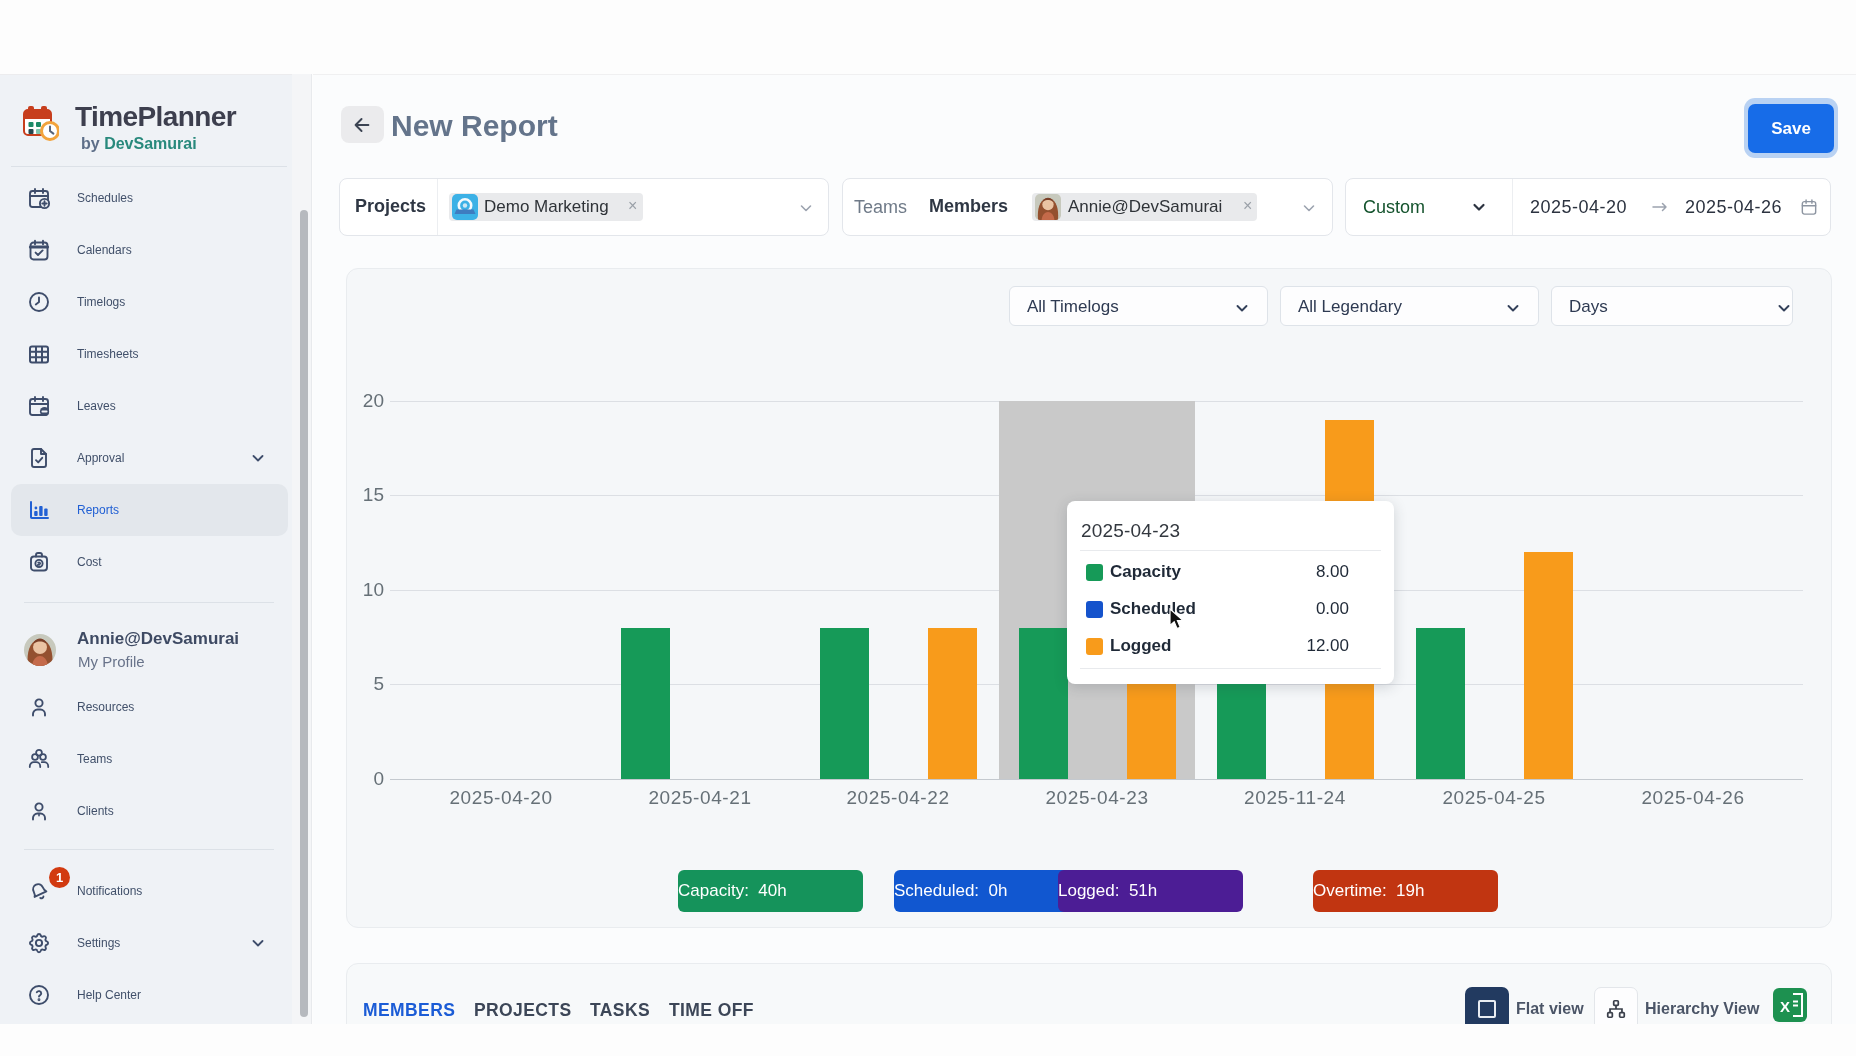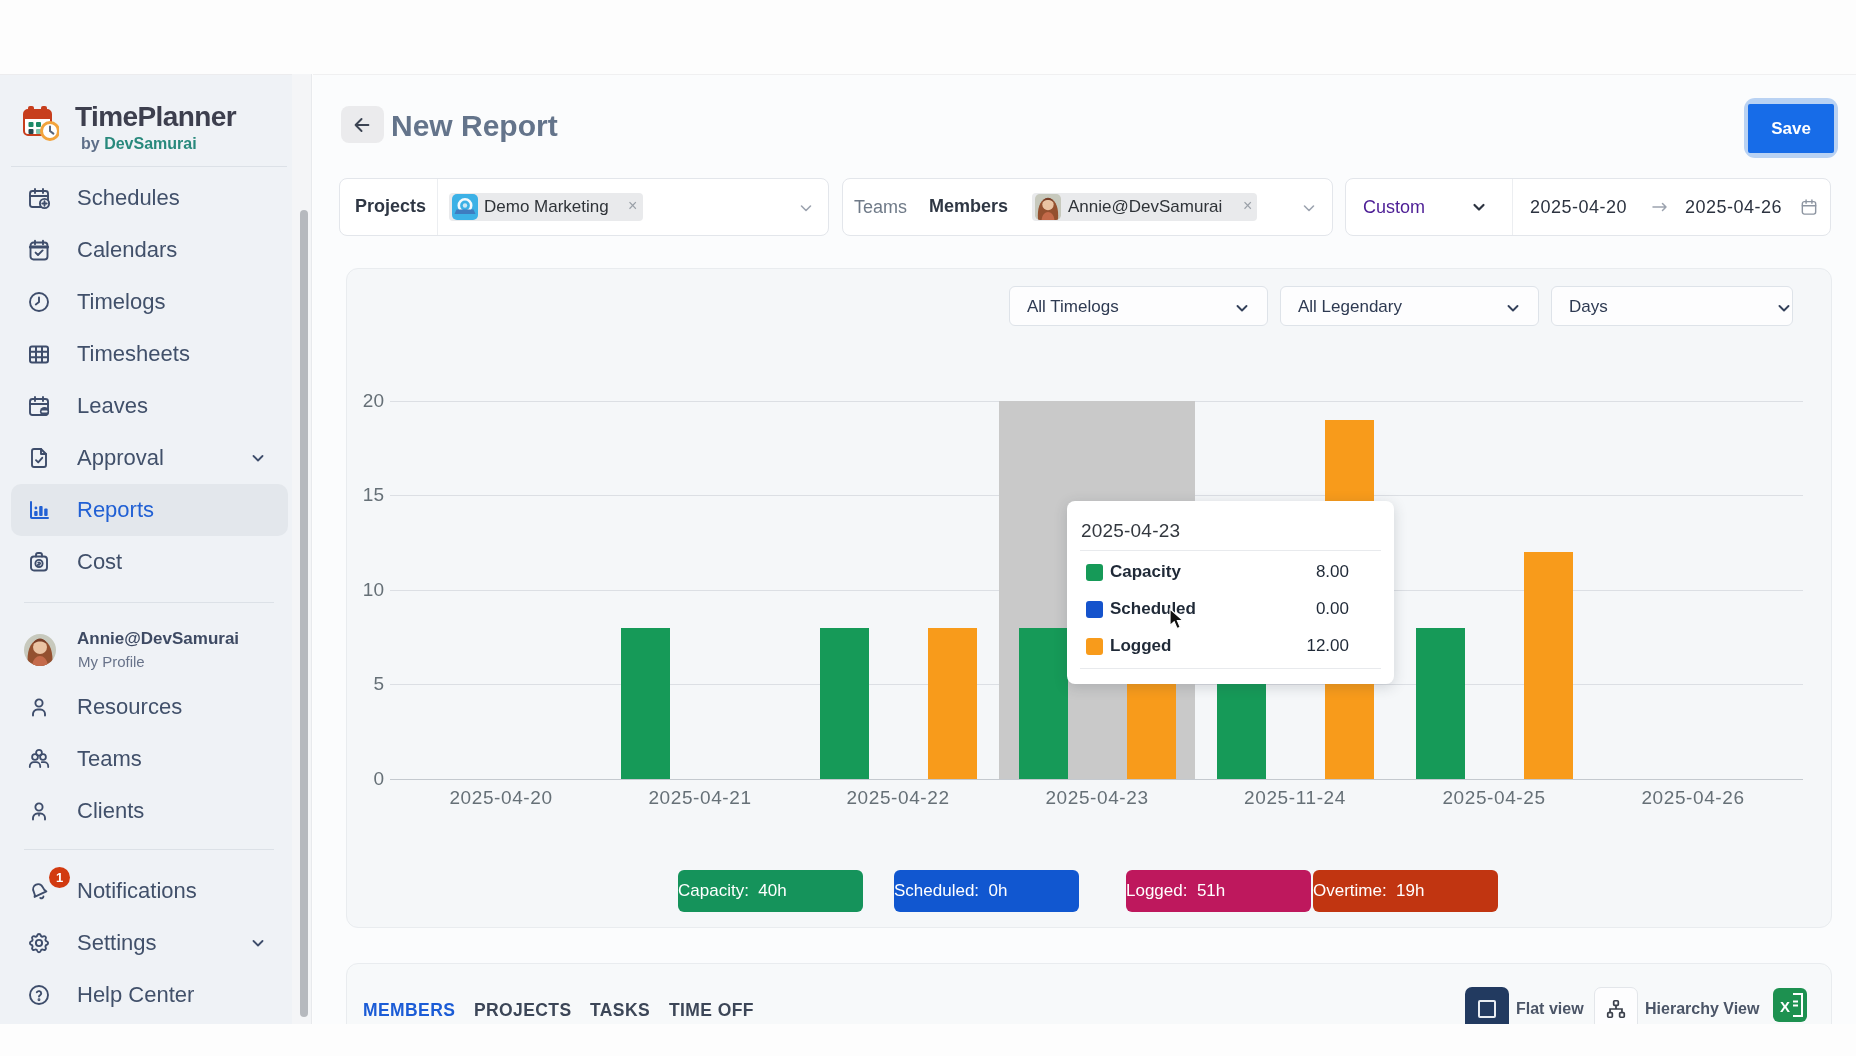--- a/index.html
+++ b/index.html
@@ -4,21 +4,21 @@
 <style>
   * { margin:0; padding:0; box-sizing:border-box; }
   html,body { width:1856px; height:1056px; background:#fdfdfd; font-family:"Liberation Sans", sans-serif; overflow:hidden; }
   .abs { position:absolute; }
   #stage { position:relative; width:1856px; height:1056px; background:#fdfdfd;margin-top:22px; }
   
   #sidebar { position:absolute; left:0; top:52px; width:312px; height:950px; background:#eff2f6; border-top:1px solid #ececee; }
   #sbtrack { position:absolute; left:292px; top:52px; width:20px; height:950px; background:#f4f5f7; border-right:1px solid #e8eaed; }
   #sbthumb { position:absolute; left:300px; top:188px; width:8px; height:807px; background:#b6b9be; border-radius:4px; }
   .navitem { position:absolute; left:0; width:292px; height:52px; }
-  .navtxt { position:absolute; left:77px; top:50%; transform:translateY(-50%); font-size:22px; color:#41506a; }
+  .navtxt { position:absolute; left:77px; top:50%; transform:translateY(-50%); font-size:12px; color:#41506a; }
   .navico { position:absolute; left:27px; top:50%; transform:translateY(-50%); width:24px; height:24px; }
   .sdiv { position:absolute; height:1px; background:#dce1e7; }
   .chev { position:absolute; width:16px; height:16px; }
   
   #main { position:absolute; left:313px; top:52px; width:1543px; height:950px; background:#fbfcfd; border-top:1px solid #f0f0f1; }
   .card { position:absolute; background:#f5f7f9; border:1px solid #e9ecef; border-radius:12px; }
   .fbox { position:absolute; top:155px; height:58px; background:#fff; border:1px solid #e3e6eb; border-radius:8px; }
   .tag { position:absolute; background:#e9eaec; border-radius:4px; height:28px; }
   .ddl { position:absolute; background:#fdfdfe; border:1px solid #dee3e9; border-radius:6px; height:40px; }
   .gridline { position:absolute; height:1px; background:#dcdfe4; }
@@ -200,21 +200,21 @@
   <div id="sbtrack"></div>
   <div id="sbthumb"></div>
   <div id="main">
 
     <div class="abs" style="left:28px;top:31px;width:43px;height:37px;background:#ebebed;border-radius:8px"></div>
     <svg class="abs" style="left:38px;top:39px" width="22" height="22" viewBox="0 0 24 24" fill="none" stroke="#3c4453" stroke-width="2.1" stroke-linecap="round" stroke-linejoin="round">
         <path d="M19 12H5M11.5 5.5 5 12l6.5 6.5"></path>
       </svg>
     <div class="abs" style="left:78px;top:34px;font-size:30px;font-weight:bold;color:#64748b">New Report</div>
     <div class="abs" style="left:1431px;top:23px;width:94px;height:60px;background:#b9d2f3;border-radius:11px"></div>
-    <div class="abs" style="left:1435px;top:29px;width:86px;height:49px;background:#176ce8;border-radius:2px;color:#fff;font-size:17px;font-weight:bold;text-align:center;line-height:49px">Save</div>
+    <div class="abs" style="left:1435px;top:29px;width:86px;height:49px;background:#176ce8;border-radius:7px;color:#fff;font-size:17px;font-weight:bold;text-align:center;line-height:49px">Save</div>
 
     <div class="fbox" style="left:26px;top:103px;width:490px">
       <div class="abs" style="left:15px;top:17px;font-size:18px;font-weight:bold;color:#2f3744">Projects</div>
       <div class="abs" style="left:97px;top:0;width:1px;height:56px;background:#eceef1"></div>
       <div class="tag" style="left:109px;top:14px;width:194px">
         <svg class="abs" style="left:3px;top:1px" width="26" height="26" viewBox="0 0 26 26">
           <rect width="26" height="26" rx="5" fill="#3cb1e6"></rect>
           <circle cx="13" cy="11.5" r="6.2" fill="none" stroke="#f5fafd" stroke-width="2.6"></circle>
           <path d="M4.5 15.5h17l2 4.5h-21Z" fill="#3e7cc0"></path>
           <circle cx="13" cy="11.5" r="2.2" fill="#cfe8f5"></circle>
@@ -247,21 +247,21 @@
         </svg>
         <div class="abs" style="left:36px;top:4px;font-size:17px;color:#2f3338">Annie@DevSamurai</div>
         <div class="abs" style="left:211px;top:4px;font-size:16px;color:#9aa0a8">×</div>
       </div>
       <svg class="chev" style="left:458px;top:21px" viewBox="0 0 16 16" fill="none" stroke="#9ca3af" stroke-width="1.6" stroke-linecap="round" stroke-linejoin="round">
           <path d="M3.5 6l4.5 4.5L12.5 6"></path>
         </svg>
     </div>
 
     <div class="fbox" style="left:1032px;top:103px;width:486px">
-      <div class="abs" style="left:17px;top:18px;font-size:18px;color:#4c1d95">Custom</div>
+      <div class="abs" style="left:17px;top:18px;font-size:18px;color:#14532d">Custom</div>
       <svg class="chev" style="left:125px;top:20px" viewBox="0 0 16 16" fill="none" stroke="#2c3340" stroke-width="2.2" stroke-linecap="round" stroke-linejoin="round">
           <path d="M3.5 6l4.5 4.5L12.5 6"></path>
         </svg>
       <div class="abs" style="left:166px;top:0;width:1px;height:56px;background:#eceef1"></div>
       <div class="abs" style="left:184px;top:18px;font-size:18px;letter-spacing:.5px;color:#2c3340">2025-04-20</div>
       <svg class="abs" style="left:305px;top:21px" width="18" height="14" viewBox="0 0 18 14" fill="none" stroke="#9ca3af" stroke-width="1.5" stroke-linecap="round" stroke-linejoin="round">
           <path d="M2 7h13M11.5 3.5 15 7l-3.5 3.5"></path>
         </svg>
       <div class="abs" style="left:339px;top:18px;font-size:18px;letter-spacing:.5px;color:#2c3340">2025-04-26</div>
       <svg class="abs" style="left:453px;top:18px" width="20" height="20" viewBox="0 0 24 24" fill="none" stroke="#8d95a1" stroke-width="1.7" stroke-linecap="round" stroke-linejoin="round">
@@ -317,21 +317,21 @@
     <div class="xlab" style="left:108px;top:712px">2025-04-20</div>
     <div class="xlab" style="left:307px;top:712px">2025-04-21</div>
     <div class="xlab" style="left:505px;top:712px">2025-04-22</div>
     <div class="xlab" style="left:704px;top:712px">2025-04-23</div>
     <div class="xlab" style="left:902px;top:712px">2025-11-24</div>
     <div class="xlab" style="left:1101px;top:712px">2025-04-25</div>
     <div class="xlab" style="left:1300px;top:712px">2025-04-26</div>
 
     <div class="legbtn" style="left:365px;width:185px;background:#15935b">Capacity:&nbsp; 40h</div>
     <div class="legbtn" style="left:581px;width:185px;background:#1157d0">Scheduled:&nbsp; 0h</div>
-    <div class="legbtn" style="left:813px;width:185px;background:#be185d">Logged:&nbsp; 51h</div>
+    <div class="legbtn" style="left:745px;width:185px;background:#4c1d95">Logged:&nbsp; 51h</div>
     <div class="legbtn" style="left:1000px;width:185px;background:#c13511">Overtime:&nbsp; 19h</div>
 
     <div class="abs" style="left:754px;top:426px;width:327px;height:183px;background:#fff;border-radius:8px;box-shadow:0 3px 14px rgba(40,50,60,.18);z-index:30">
       <div class="abs" style="left:14px;top:19px;font-size:19px;letter-spacing:.2px;color:#33383f">2025-04-23</div>
       <div class="abs" style="left:13px;top:49px;width:301px;height:1px;background:#e8eaed"></div>
       <div class="abs" style="left:19px;top:63px;width:17px;height:17px;background:#169a58;border-radius:3px"></div>
       <div class="abs" style="left:43px;top:61px;font-size:17px;font-weight:bold;color:#1f2937">Capacity</div>
       <div class="abs" style="left:200px;top:61px;width:82px;text-align:right;font-size:17px;color:#1f2937">8.00</div>
       <div class="abs" style="left:19px;top:100px;width:17px;height:17px;background:#1553cc;border-radius:3px"></div>
       <div class="abs" style="left:43px;top:98px;font-size:17px;font-weight:bold;color:#1f2937">Scheduled</div>

